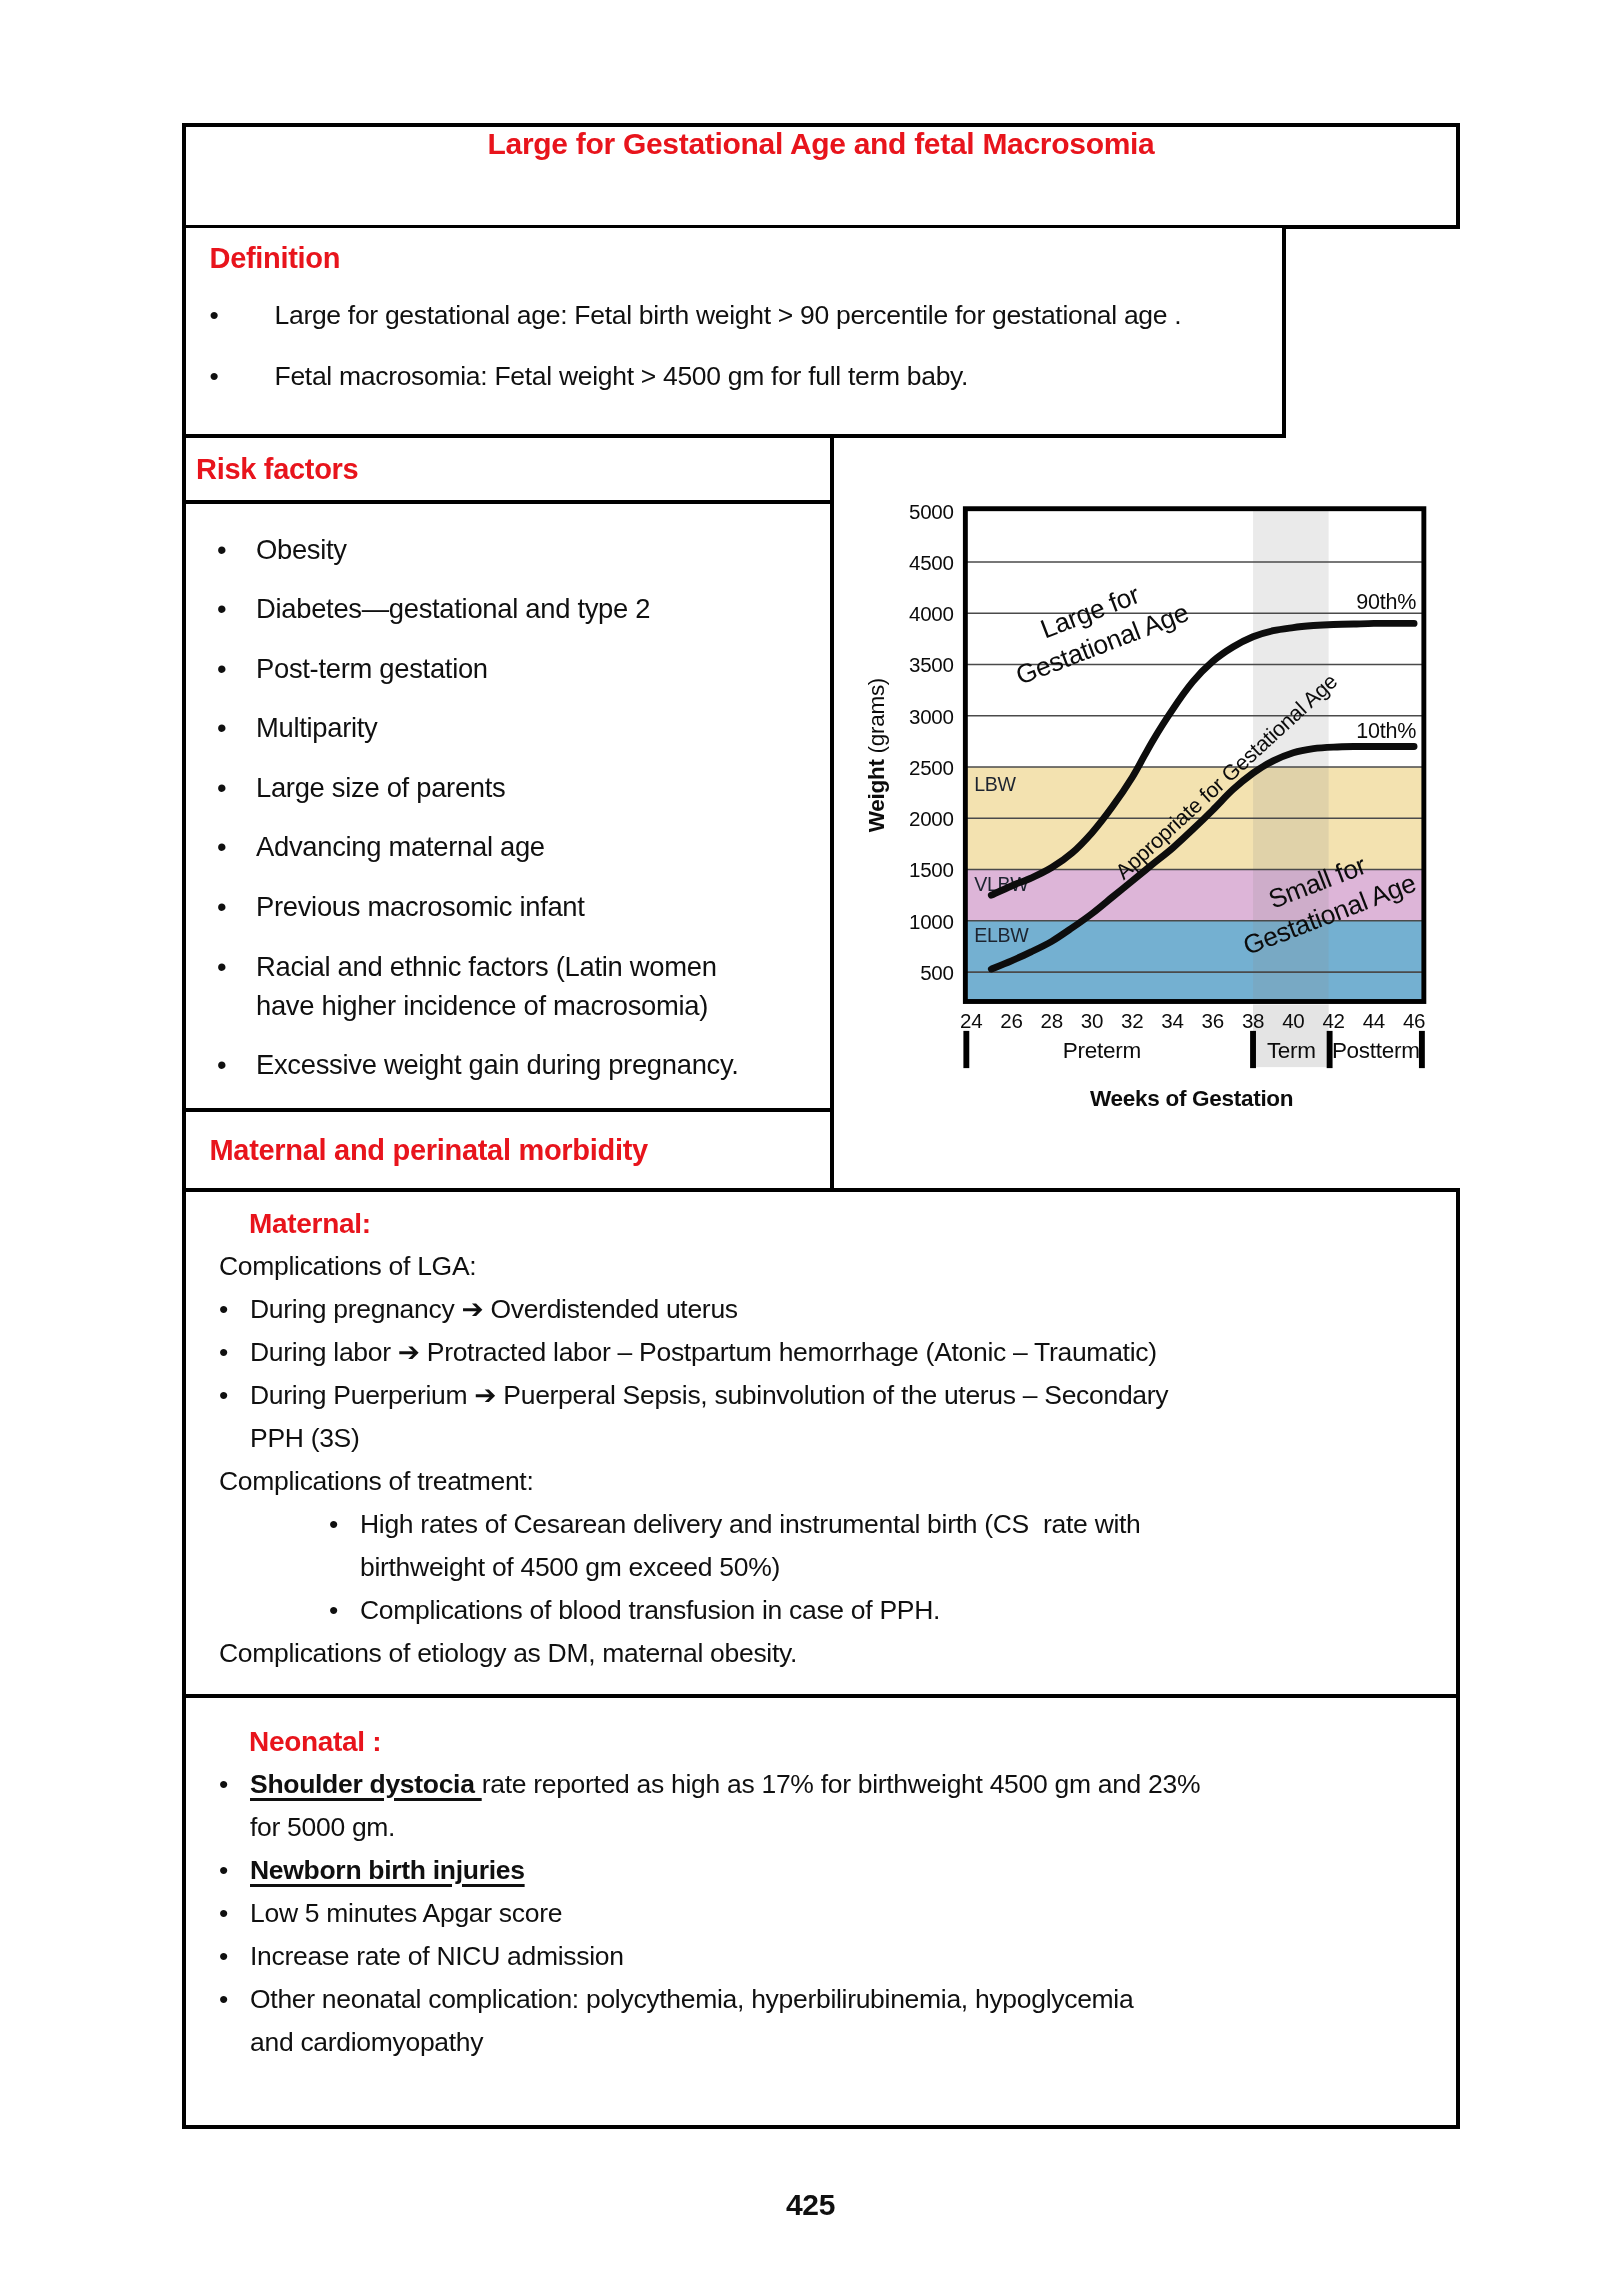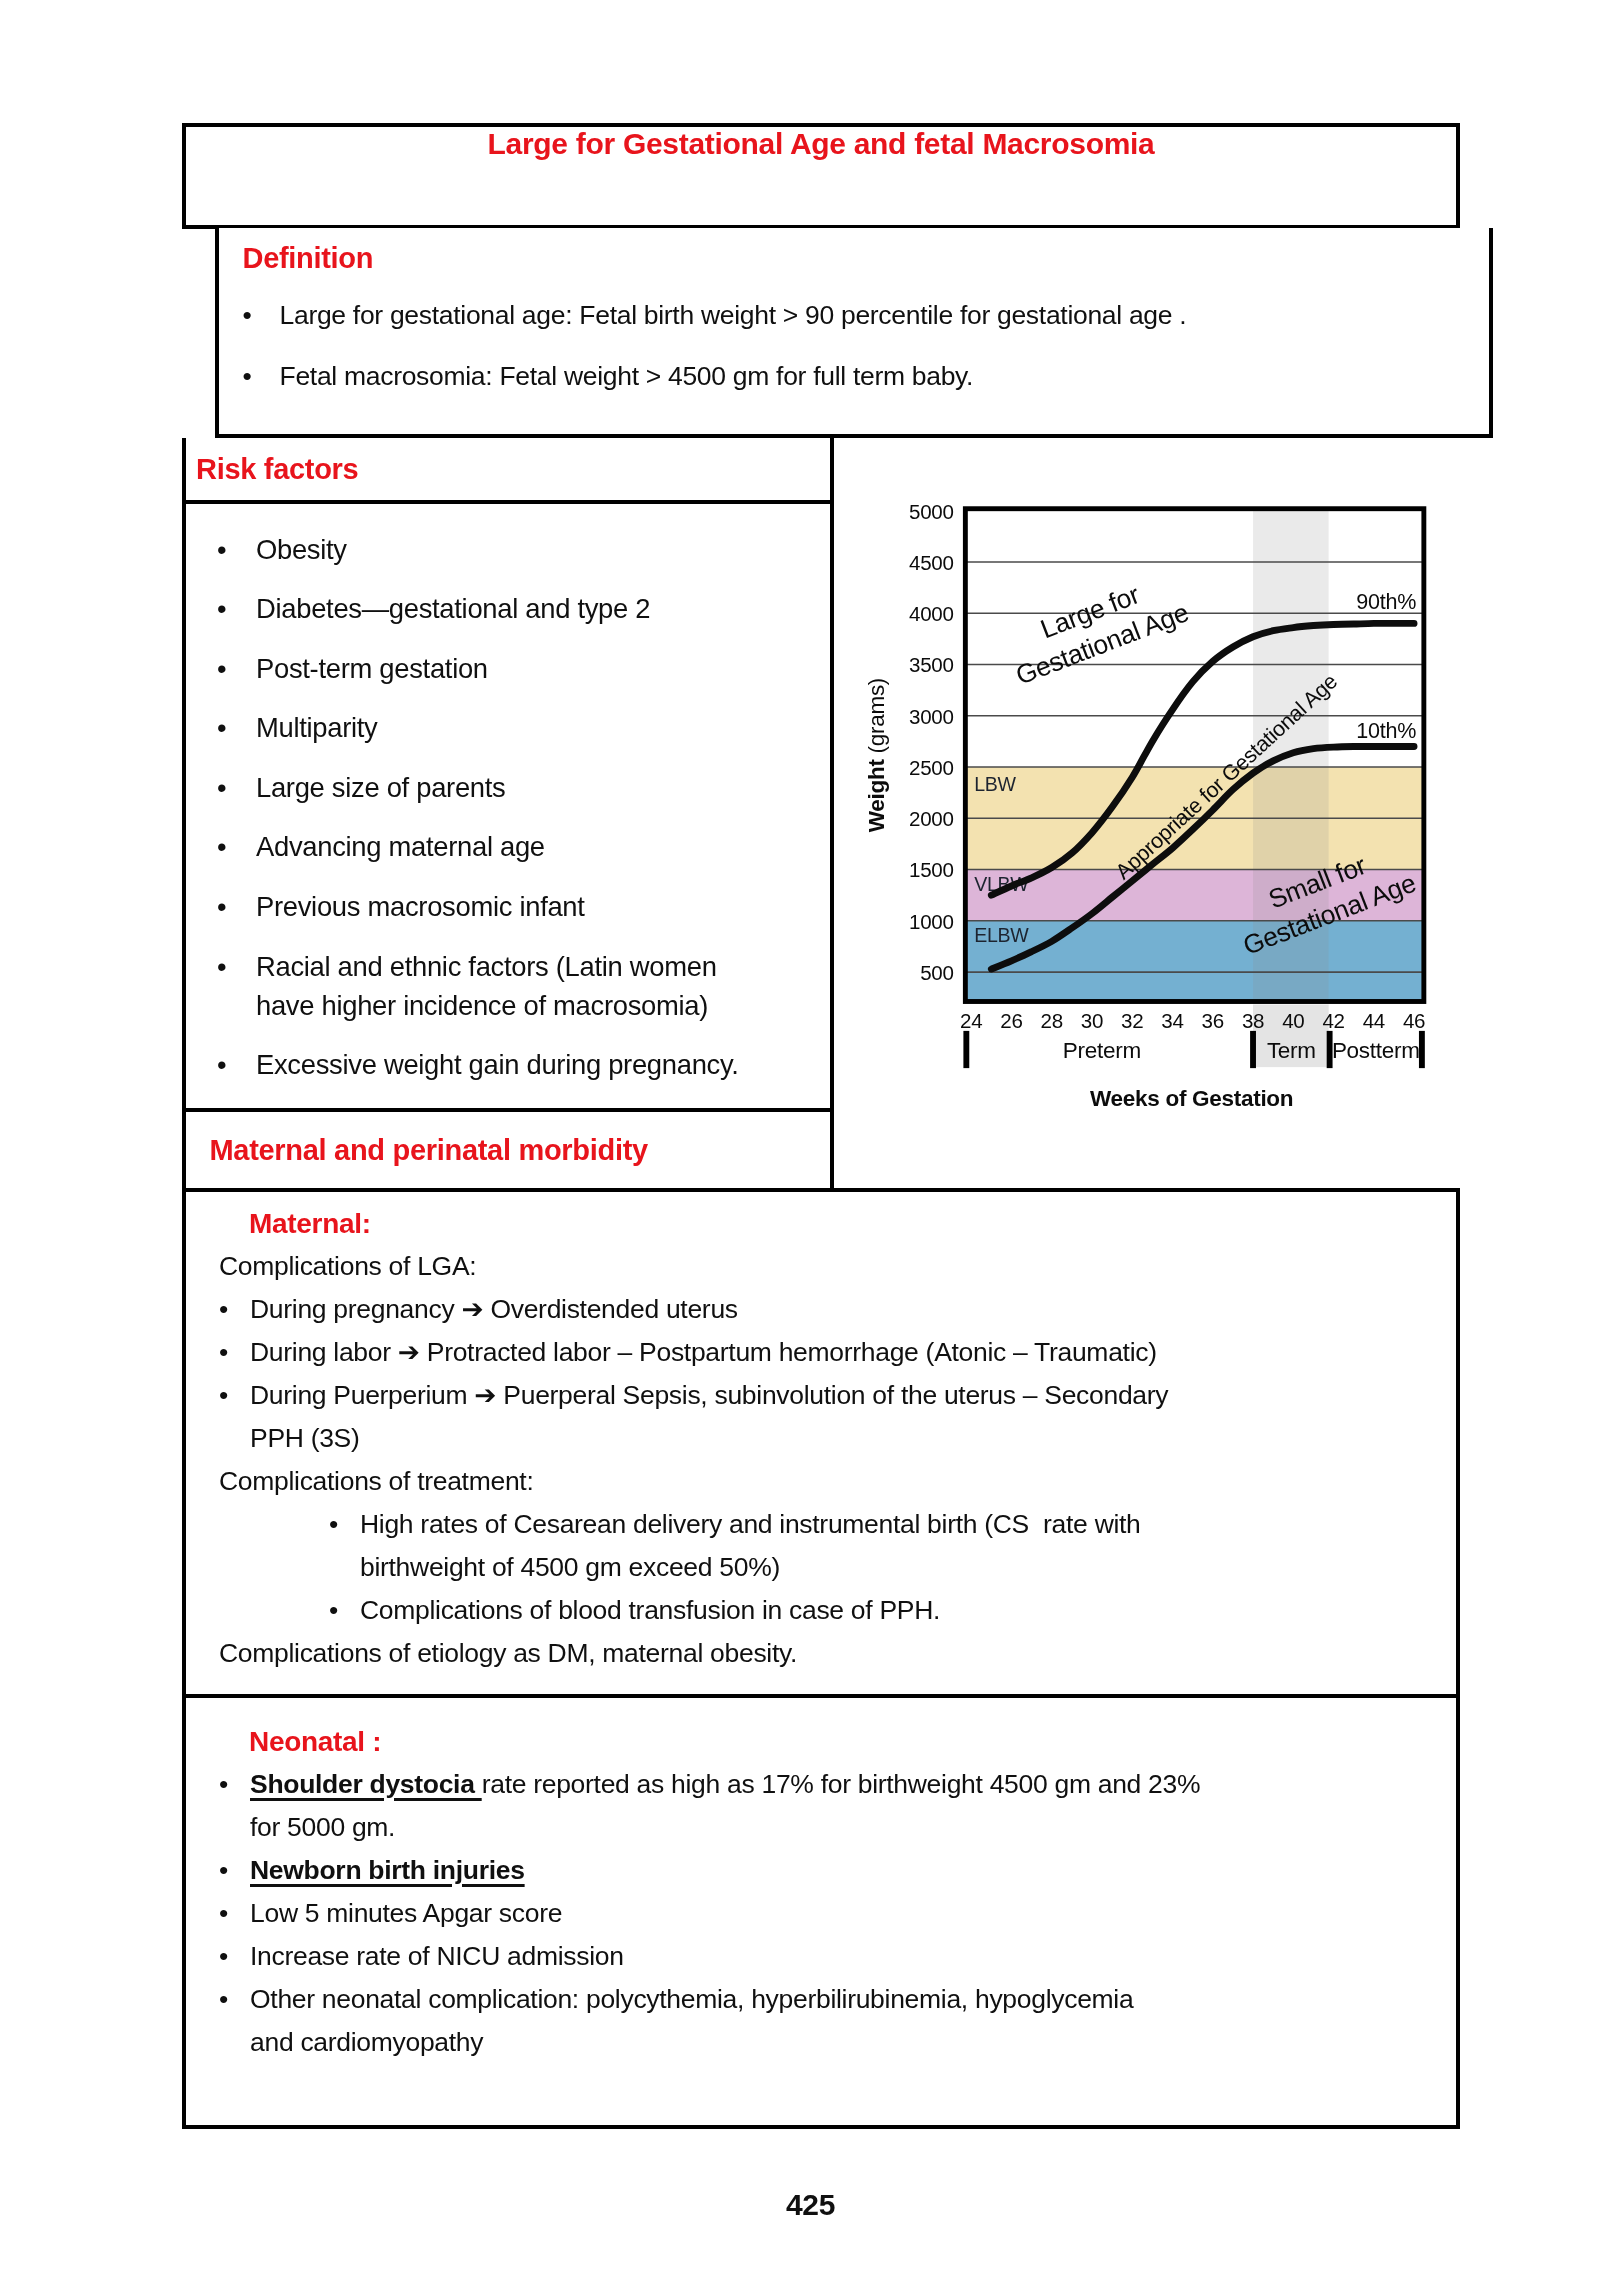--- a/index.html
+++ b/index.html
@@ -11,23 +11,23 @@
     letter-spacing:-0.3px;
   }
   .abs { position:absolute; }
   .box { border:4.9px solid #000; background:#fff; }
 
   
   .title-box { left:182px; top:123px; width:1278px; height:106px; display:flex; justify-content:center; }
   .title { color:var(--red); font-weight:bold; font-size:30px; }
 
   
-  .def-box { left:182px; top:228px; width:1278px; height:210px; border-top:none; padding:13.7px 25.5px 0 23.5px;margin-left:33px; }
+  .def-box { left:182px; top:228px; width:1104px; height:210px; border-top:none; padding:13.7px 25.5px 0 23.5px; }
   .h { color:var(--red); font-weight:bold; font-size:29px; }
-  .def-box .b { margin-top:21.6px; }
+  .def-box .b { margin-top:21.6px;gap:28px; }
 
   
   .b { display:flex; align-items:flex-start; }
   .dot { flex:0 0 37px; }
   .dot::before { content:"\2022"; }
   .btxt { flex:1 1 auto; }
   .pre { white-space:pre-line; }
   .body-txt { font-size:26.5px; line-height:39px; }
 
   

